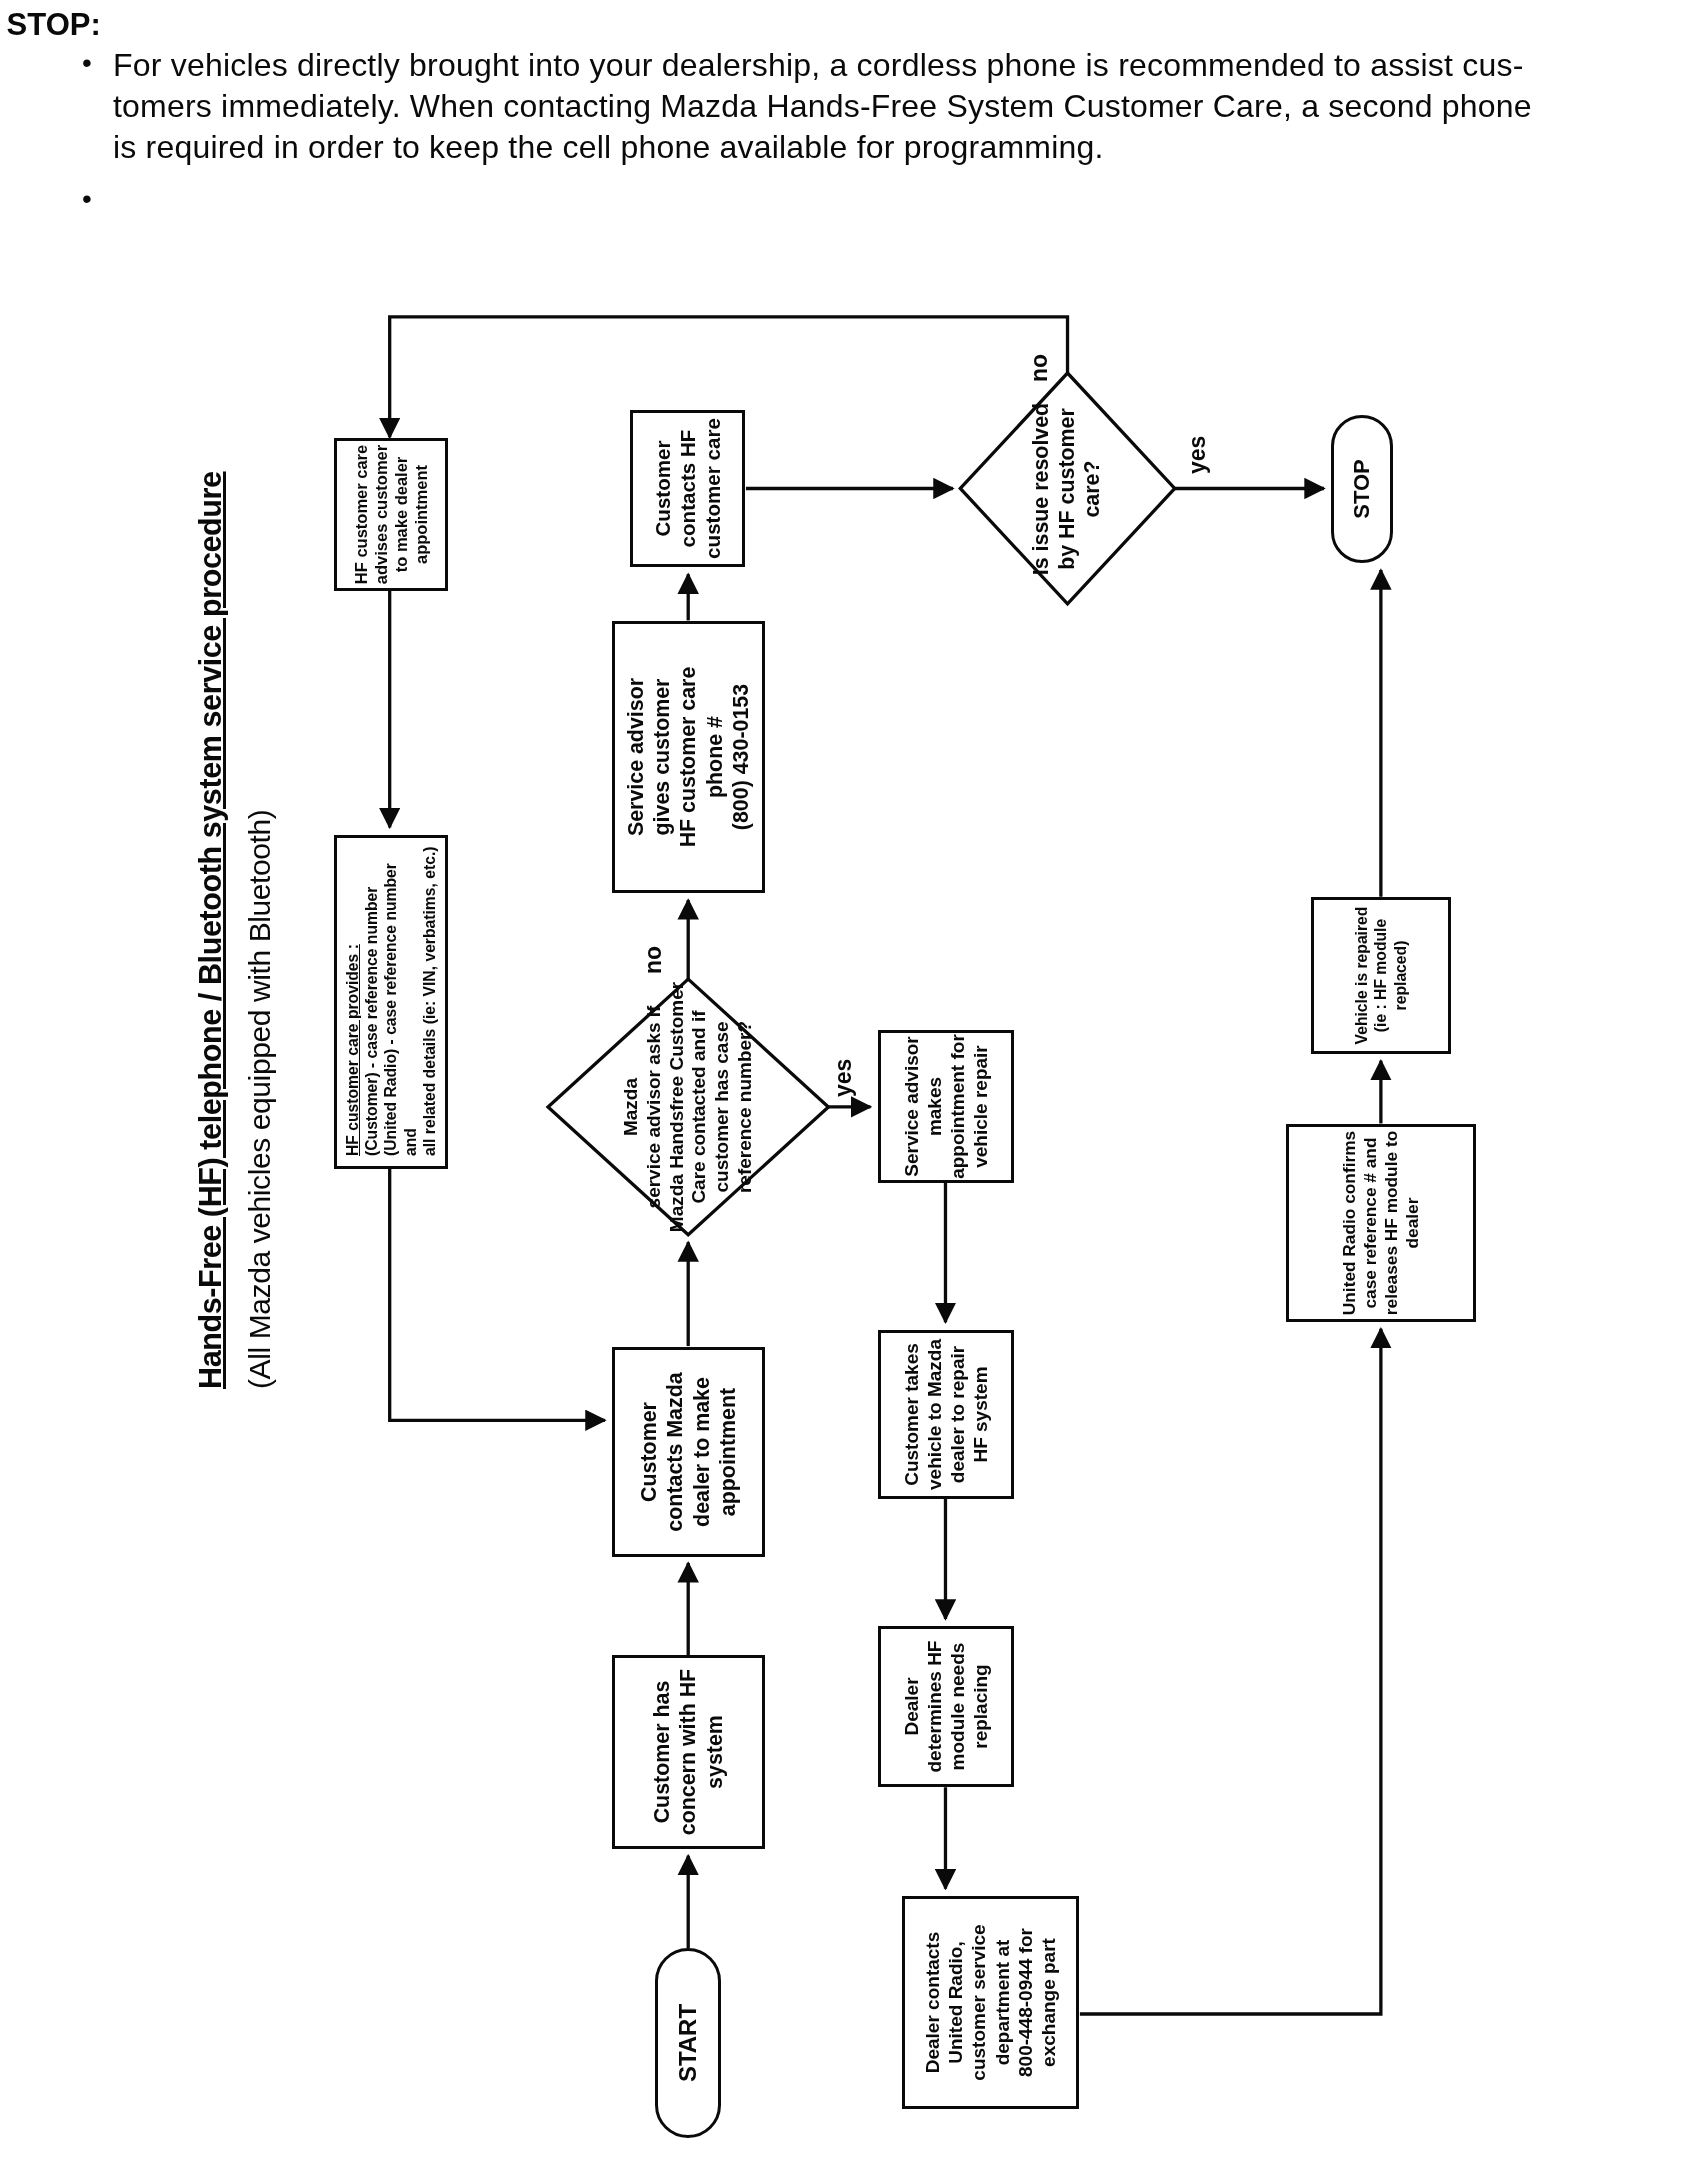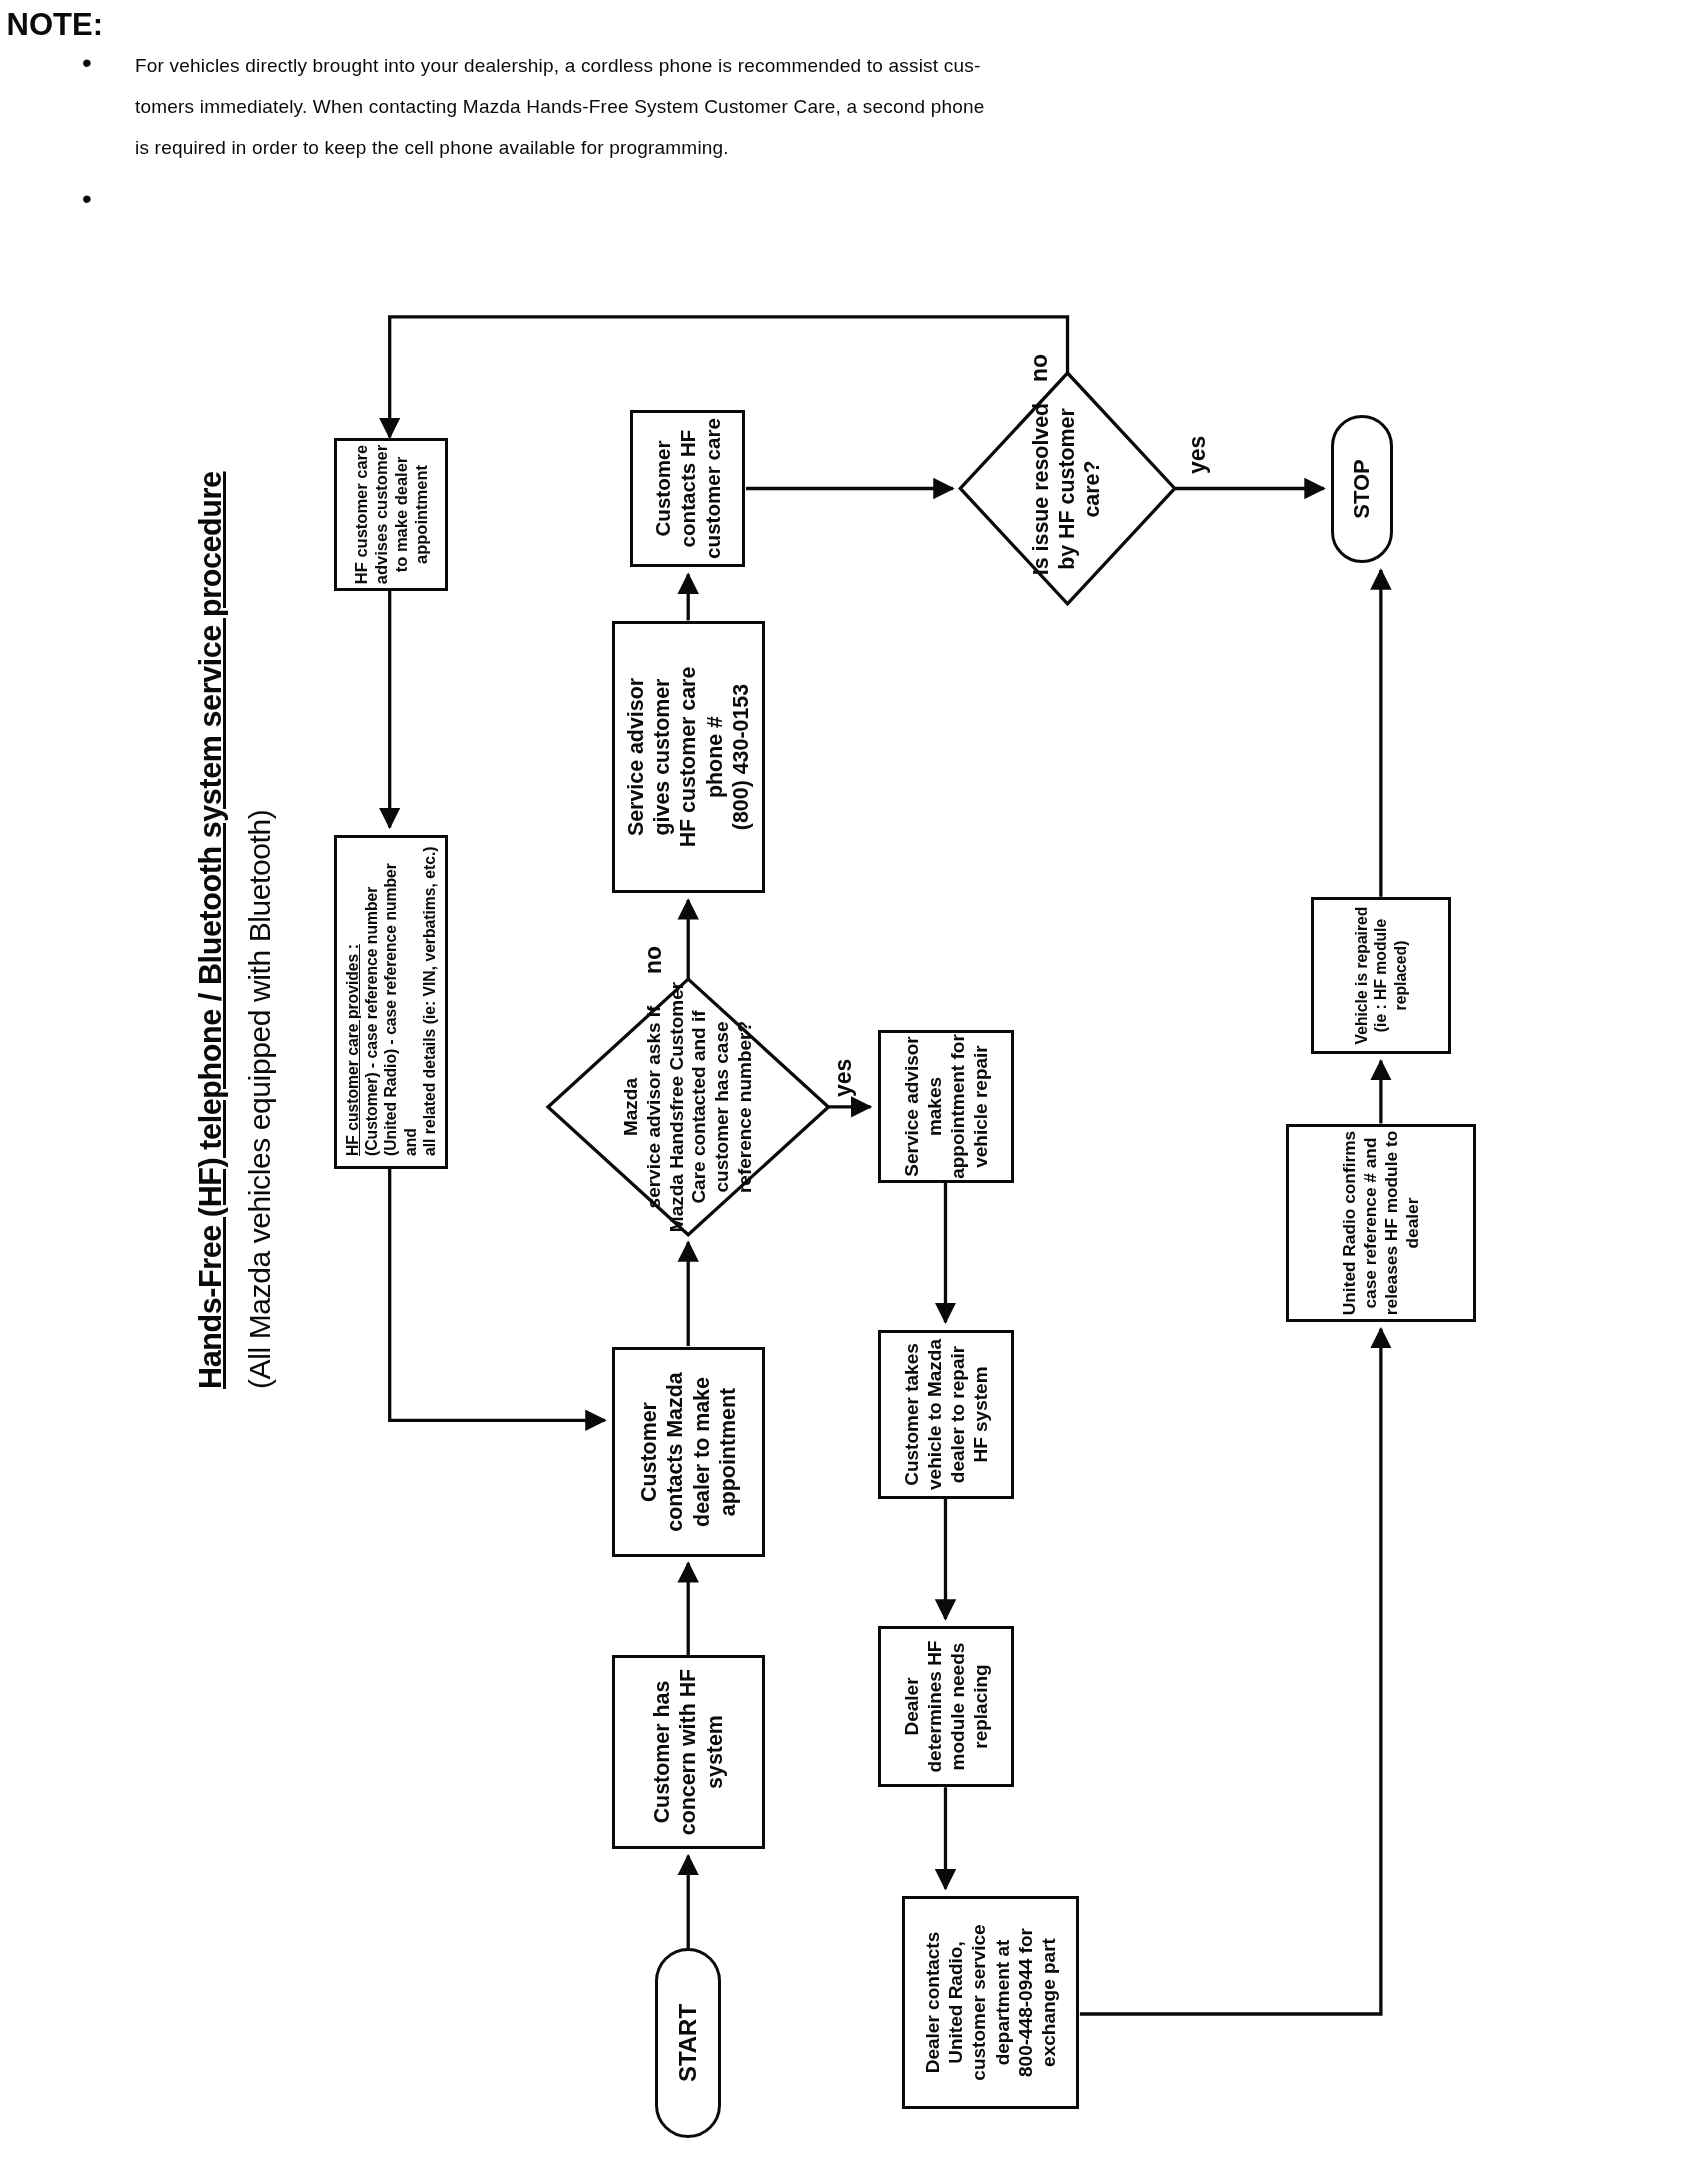--- a/index.html
+++ b/index.html
@@ -14,22 +14,22 @@
   }
 
   
   .note-heading {
     position:absolute; left:6.6px; top:6.6px;
     font-size:31px; font-weight:bold;
   }
   .bullet-row { position:absolute; left:82px; width:1608px; display:flex; }
   .bullet-dot { font-size:28px; width:31px; flex:0 0 31px; padding-top:1.6px; }
   .bullet-text {
-    font-size:19px; line-height:41px;
-    white-space:pre-line; letter-spacing:0.2px;margin-left:22px;
+    font-size:32px; line-height:41px;
+    white-space:pre-line; letter-spacing:0.2px;
   }
 
   
   .flow-wrap {
     position:absolute; left:45px; top:307px;
     width:1608px; height:1872px;
   }
   .flow-inner {
     position:absolute; left:0; top:0;
     width:1872px; height:1608px;
@@ -65,21 +65,21 @@
   }
   .elabel { position:absolute; font-weight:bold; font-size:23px; }
   .hfp { align-items:flex-start; text-align:left; padding-left:10px; justify-content:center; }
   .hfp-head { text-decoration:underline; }
   svg.edges { position:absolute; left:0; top:0; }
   svg.edges line, svg.edges polyline { stroke:#0a0a0a; stroke-width:4; fill:none; }
 </style>
 </head>
 <body>
 
-<div class="note-heading">NOTE:</div>
+<div class="note-heading">STOP:</div>
 
 <div class="bullet-row" style="top:45px;">
   <div class="bullet-dot">•</div>
   <div class="bullet-text">For vehicles directly brought into your dealership, a cordless phone is recommended to assist cus-
 tomers immediately. When contacting Mazda Hands-Free System Customer Care, a second phone
 is required in order to keep the cell phone available for programming.</div>
 </div>
 
 <div class="bullet-row" style="top:181px;">
   <div class="bullet-dot">•</div>

